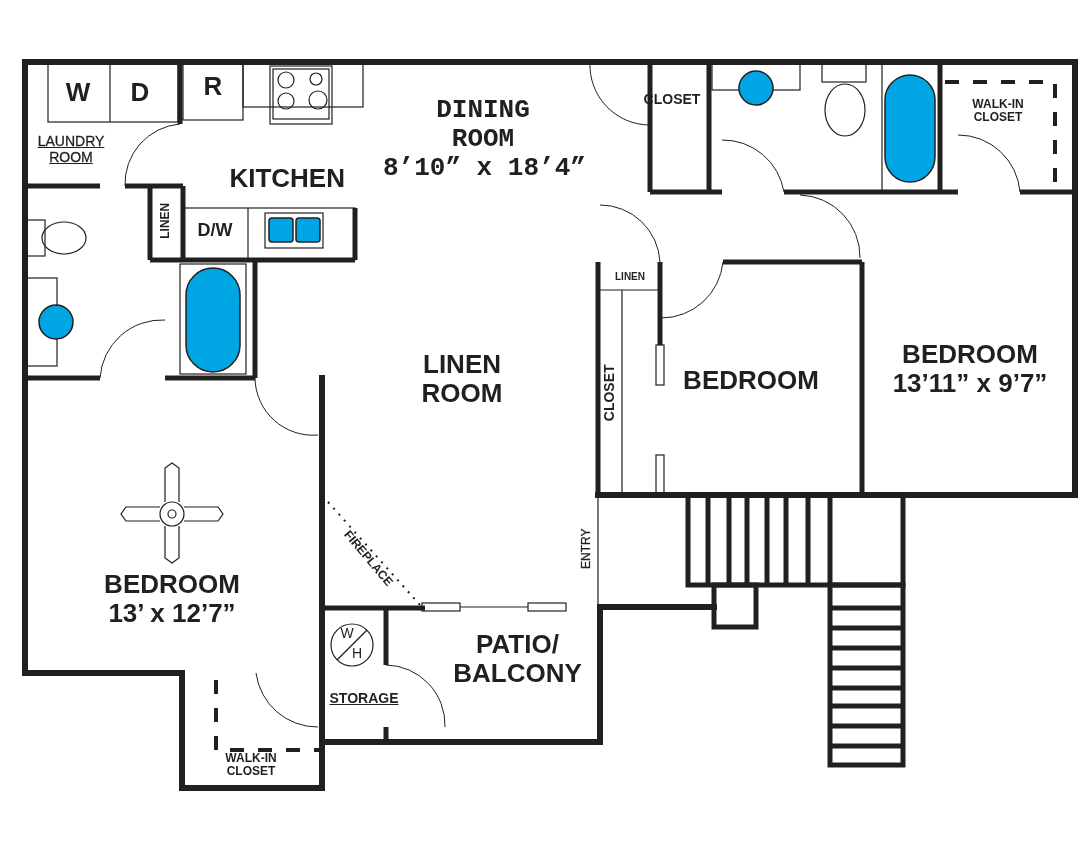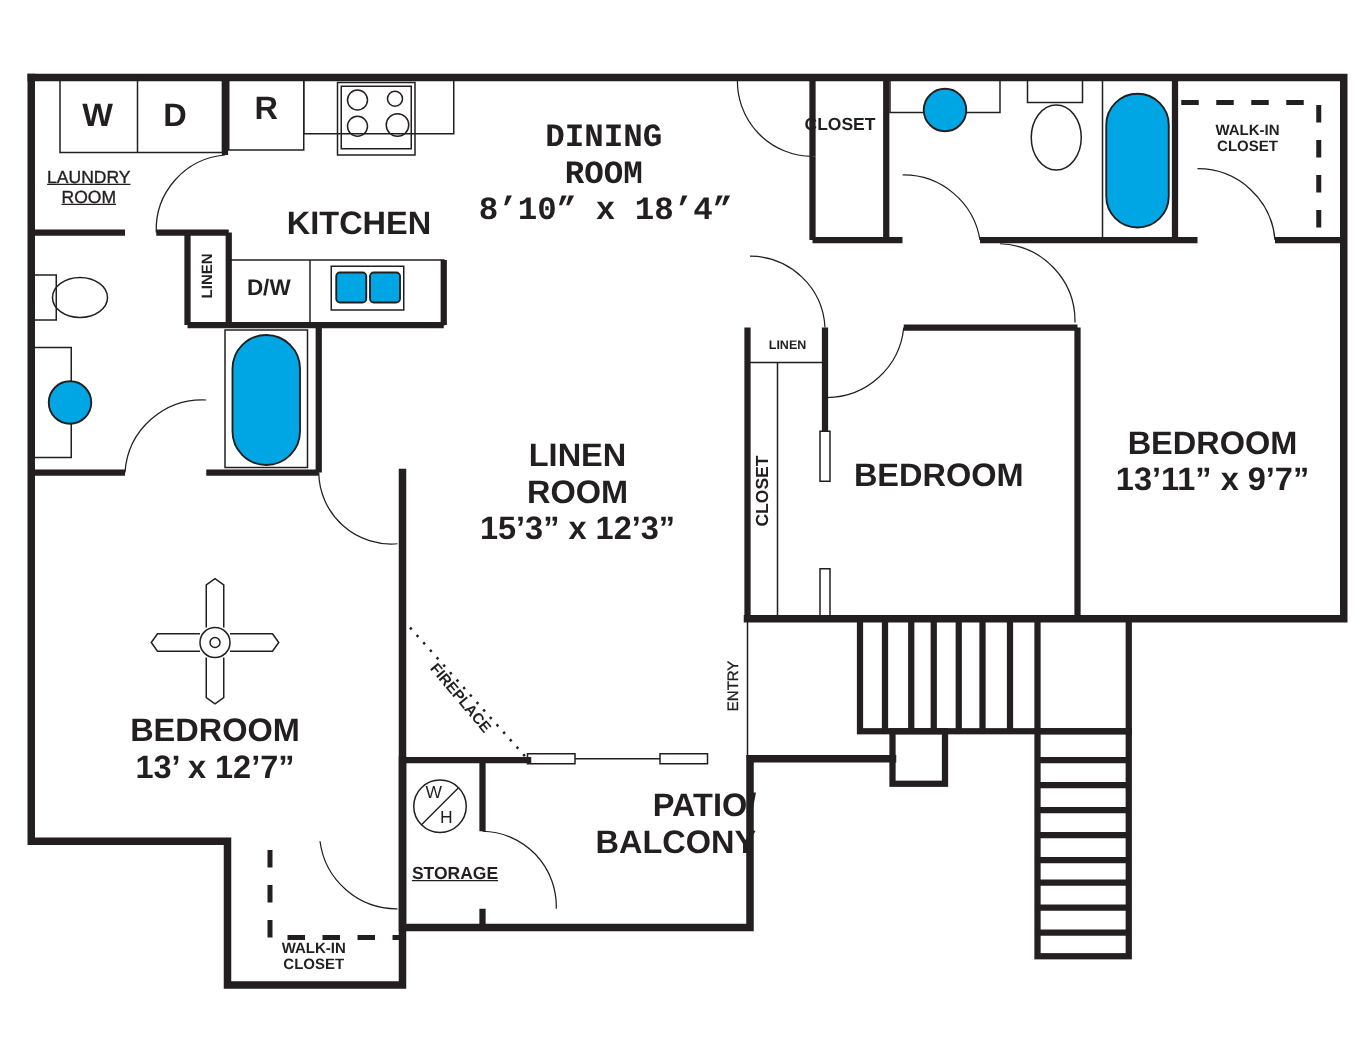--- a/index.html
+++ b/index.html
@@ -204,37 +204,36 @@
 </div>
 
 <div class="lbl big" style="left:870px;top:340px;width:200px;">
   <div>BEDROOM</div>
   <div>13’11” x 9’7”</div>
 </div>
 
 <div class="lbl big" style="left:362px;top:350px;width:200px;">
   <div>LINEN</div>
   <div>ROOM</div>
-  <div>15’3” x 12’3”</div>
 </div>
 
 <div class="lbl xs vert" style="left:560px;top:542px;width:54px;font-weight:normal;-webkit-text-stroke:0.3px #231f20;">ENTRY</div>
 <div class="lbl xs" style="left:318px;top:552px;width:100px;transform:rotate(50deg);">FIREPLACE</div>
 
 <div class="lbl big" style="left:72px;top:570px;width:200px;">
   <div>BEDROOM</div>
   <div>13’ x 12’7”</div>
 </div>
 
 <div class="lbl xs" style="left:206px;top:752px;width:90px;">
   <div>WALK-IN</div>
   <div>CLOSET</div>
 </div>
 
 <div class="lbl sm" style="left:338px;top:626px;width:18px;font-weight:normal;">W</div>
 <div class="lbl sm" style="left:348px;top:646px;width:18px;font-weight:normal;">H</div>
 
 <div class="lbl sm" style="left:326px;top:691px;width:76px;text-decoration:underline;">STORAGE</div>
 
-<div class="lbl big" style="left:430px;top:630px;width:175px;text-align:right;">
+<div class="lbl big" style="left:430px;top:630px;width:175px;">
   <div>PATIO/</div>
   <div>BALCONY</div>
 </div>
 
 </body></html>

